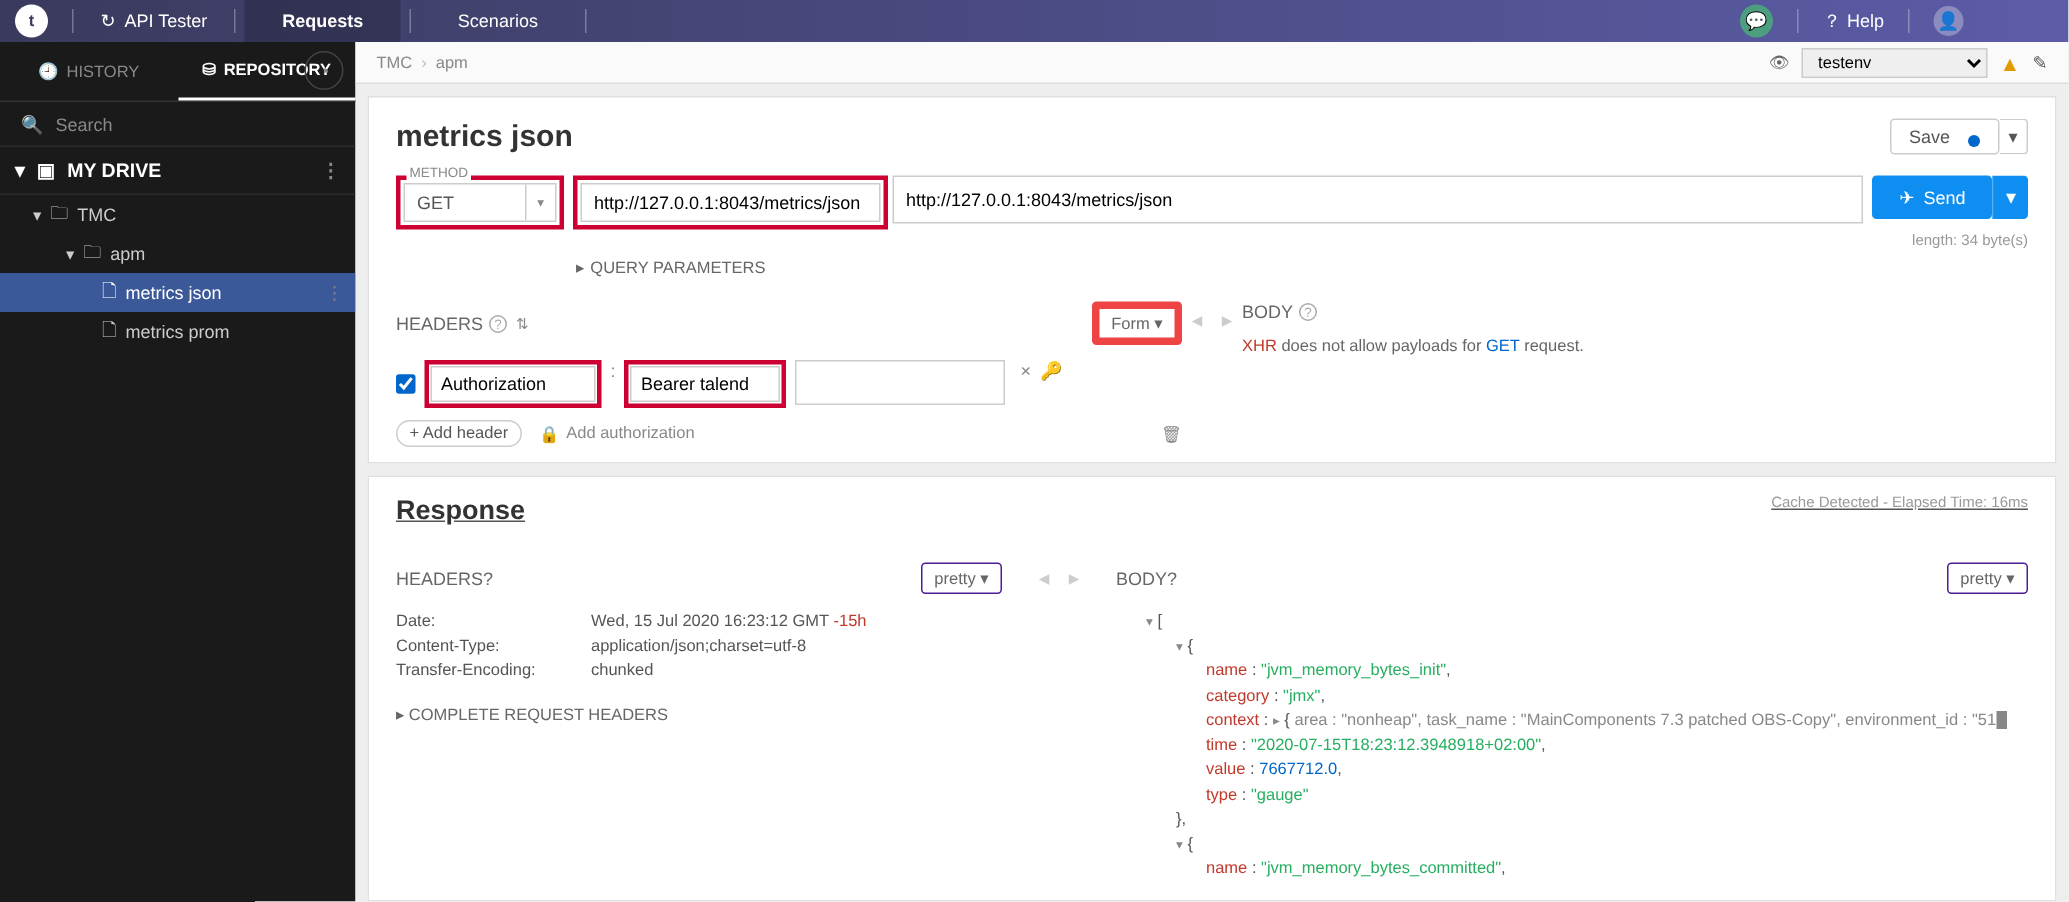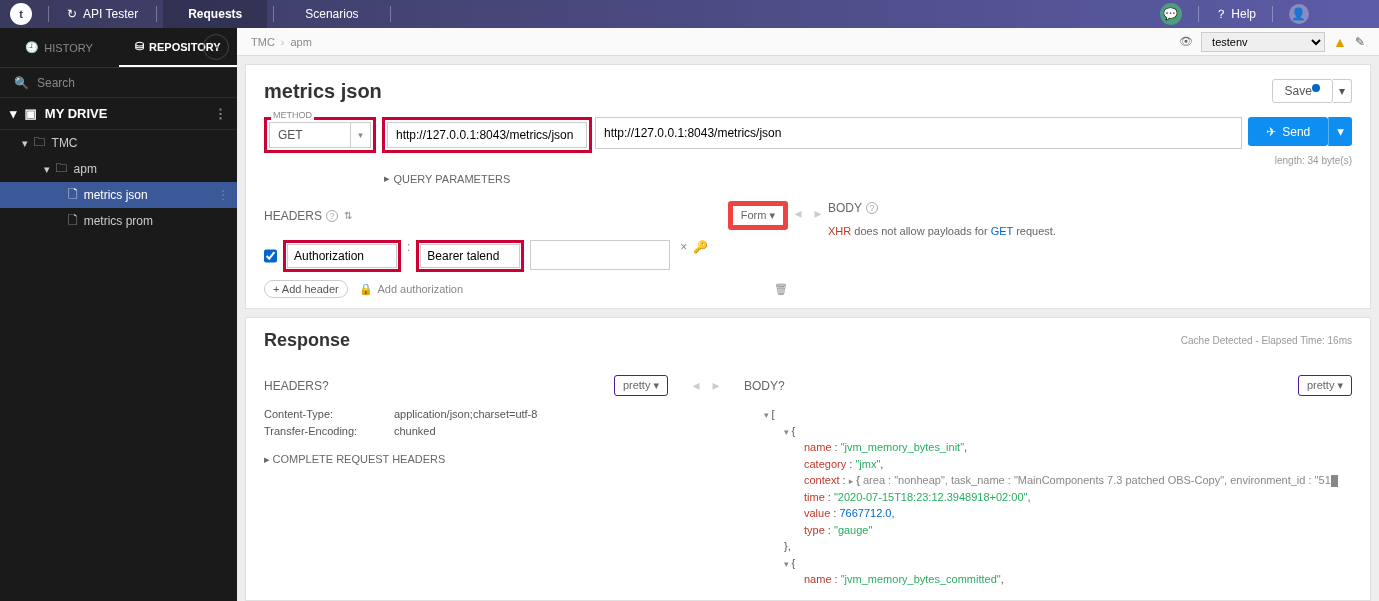--- a/index.html
+++ b/index.html
@@ -38,21 +38,21 @@
 .content { flex: 1; background: #eee; display: flex; flex-direction: column; overflow: hidden; }
 .breadcrumb-bar { height: 28px; background: #fafafa; border-bottom:1px solid #ddd; display:flex; align-items:center; padding:0 14px; font-size:11px; color:#888; }
 .breadcrumb-bar .right { margin-left:auto; display:flex; align-items:center; gap:8px; }
 .breadcrumb-bar select { font-size:11px; padding:2px 60px 2px 6px; border:1px solid #ccc; }
 .breadcrumb-bar .warn { color:#e09b00; font-size:14px; }
 .breadcrumb-bar .pen { color:#555; font-size:12px; cursor:pointer; }
 
 .req-panel { background:#fff; margin:8px 8px 0 8px; border:1px solid #e0e0e0; padding:14px 18px 10px 18px; }
 .req-title-row { display:flex; align-items:center; margin-bottom:14px; }
 .req-title { font-size:20px; font-weight:bold; color:#333; }
-.req-title-row .save-btn { margin-left:auto; border:1px solid #ccc; padding:4px 12px; font-size:12px; border-radius:3px; display:flex;align-items:flex-start;gap:0; cursor:pointer; }
+.req-title-row .save-btn { margin-left:auto; border:1px solid #ccc; padding:4px 12px; font-size:12px; border-radius:3px; display:flex;align-items:flex-end;gap:12px; cursor:pointer; }
 .req-title-row .save-btn .dot { width:8px;height:8px;background:#0066cc;border-radius:50%; }
 .req-title-row .save-dd { border:1px solid #ccc; border-left:none; padding:4px 6px; border-radius:0 3px 3px 0; cursor:pointer; }
 
 .method-row { display:flex; gap:6px; align-items:flex-start; }
 .method-box { border:3px solid #cc0033; padding:2px; position:relative; }
 .method-box .inner { border:1px solid #ccc; height:26px; display:flex;align-items:center; }
 .method-sel { width:80px; padding:0 8px; font-size:12px; }
 .method-dd { border-left:1px solid #ccc; width:20px; height:100%; display:flex;align-items:center;justify-content:center;font-size:9px;color:#888;}
 .method-lbl { position:absolute; top:-10px; left:4px; font-size:9px; color:#888; background:#fff; padding:0 2px;}
 .url-box { border:3px solid #cc0033; padding:2px; position:relative; }
@@ -85,21 +85,21 @@
 .hdr-actions { display:flex; align-items:center; gap:12px; font-size:11px; }
 .hdr-actions .addh { border:1px solid #ccc; border-radius:10px; padding:2px 8px; cursor:pointer; background:#fff;}
 .hdr-actions .addauth { color:#888; cursor:pointer; display:flex;align-items:center;gap:4px;}
 .hdr-actions .trash { margin-left:auto; color:#888; cursor:pointer;}
 
 .body-note { font-size:11px; color:#666; margin-top:8px; }
 .body-note .xhr { color:#c0392b; }
 .body-note .get { color:#0066cc; }
 
 .resp-panel { background:#fff; margin:8px 8px 0 8px; border:1px solid #e0e0e0; }
-.resp-head { display:flex; align-items:center; padding:12px 18px; }
+.resp-head { display:flex; align-items:flex-start; padding:12px 18px;text-decoration:underline; }
 .resp-head .title { font-size:18px; font-weight:bold; color:#333; }
 .resp-head .meta { margin-left:auto; font-size:10px; color:#999; }
 .status-row { background:#1abc9c; color:#fff; font-family: monospace; font-size:16px; padding:8px 18px; font-weight:bold; letter-spacing:1px;}
 
 .resp-body-row { display:flex; }
 .resp-col { flex:1; padding:12px 18px; }
 .resp-col.left { max-width:440px; border-right: none; }
 .resp-sep { width:20px; display:flex; align-items:flex-start; justify-content:center; color:#ccc; font-size:14px; padding-top:14px; cursor:pointer;}
 .resp-hdr-head { display:flex; align-items:center; font-size:12px; color:#666; margin-bottom:10px; }
 .resp-hdr-head .pretty-dd { margin-left:auto; border:1px solid #4c1d95; padding:3px 8px; font-size:11px; border-radius:3px; cursor:pointer;}
@@ -305,20 +305,24 @@
       </div>
       <div class="resp-body-row">
         <div class="resp-col left">
           <div class="resp-hdr-head">
             <span>HEADERS</span>
             <span class="q">?</span>
             <div class="pretty-dd"><span>pretty</span> ▾</div>
           </div>
           <div class="resp-hdrs mono">
             <div class="row">
+                <div class="k">Date:</div>
+                <div class="v"><span>Wed, 15 Jul 2020 16:23:12 GMT</span><span class="hi"> -15h</span></div>
+              </div>
+            <div class="row">
                 <div class="k">Content-Type:</div>
                 <div class="v">application/json;charset=utf-8</div>
               </div>
             <div class="row">
                 <div class="k">Transfer-Encoding:</div>
                 <div class="v">chunked</div>
               </div>
           </div>
           <div class="complete-hdrs">▸ <span>COMPLETE REQUEST HEADERS</span></div>
         </div>

